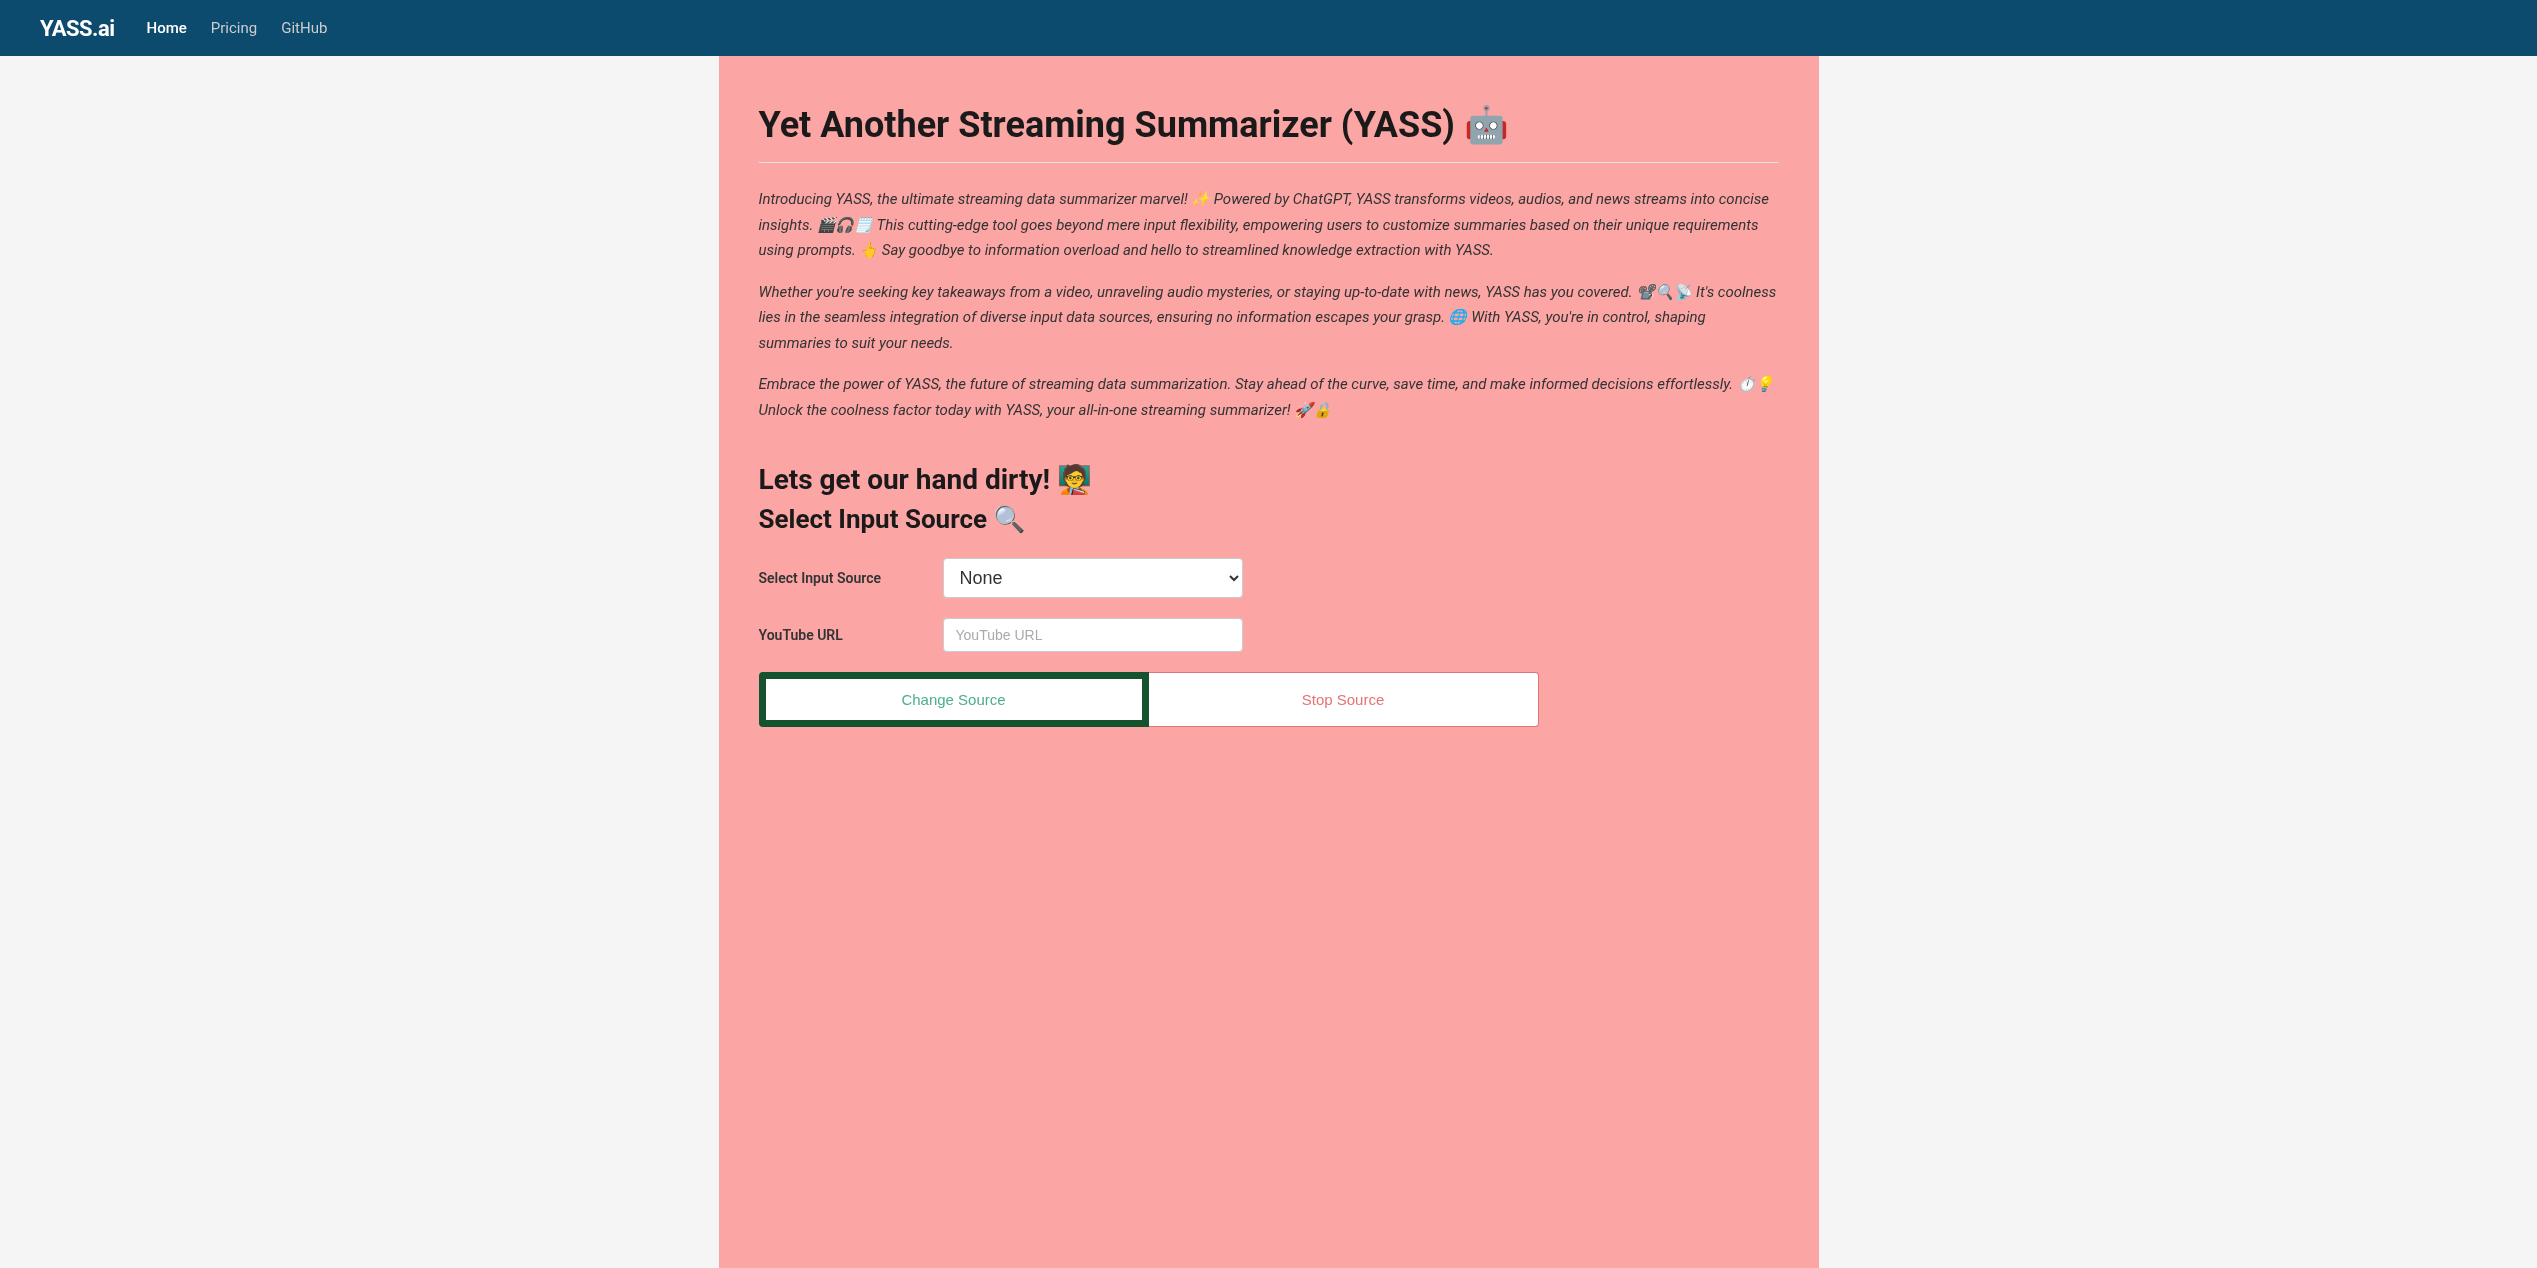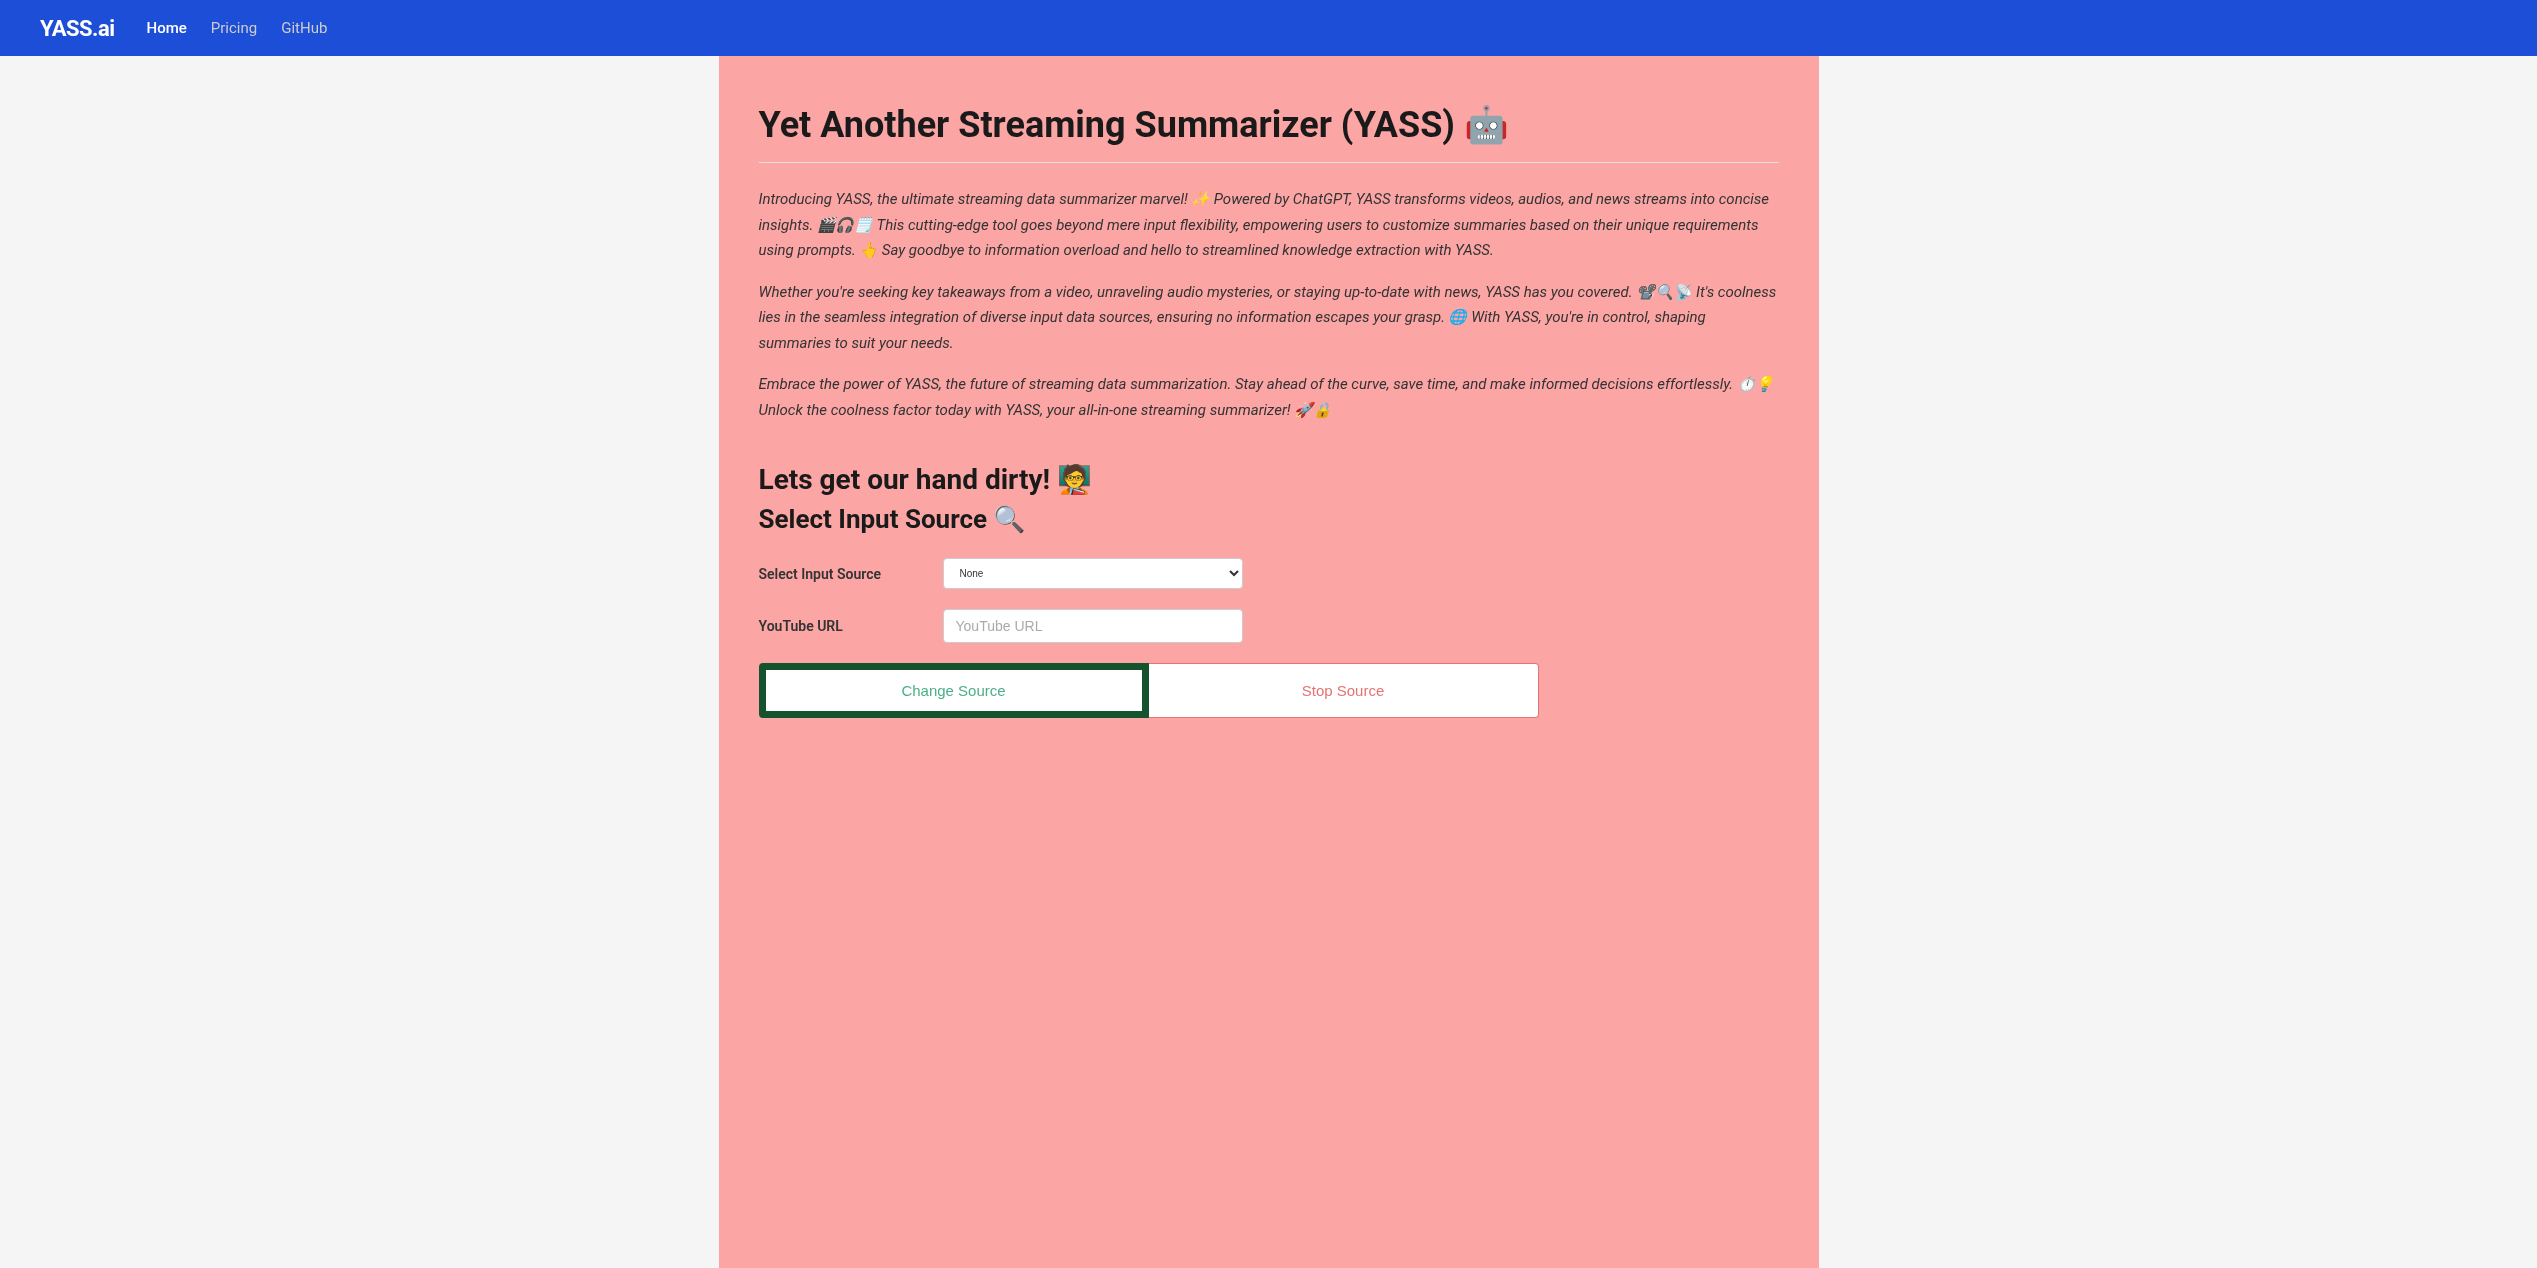--- a/index.html
+++ b/index.html
@@ -9,21 +9,21 @@
     }
 
     body {
       font-family: -apple-system, BlinkMacSystemFont, 'Segoe UI', Roboto, Oxygen, sans-serif;
       background-color: #f5f5f5;
       color: #333;
     }
 
     
     .navbar {
-      background-color: #1d4ed8;
+      background-color: #0c4a6e;
       padding: 0 40px;
       height: 56px;
       display: flex;
       align-items: center;
       gap: 32px;
     }
 
     .navbar-brand {
       color: #ffffff;
       font-size: 22px;
@@ -113,21 +113,21 @@
       font-weight: 600;
       color: #333;
       min-width: 160px;
     }
 
     .form-select {
       width: 300px;
       padding: 8px 12px;
       border: 1px solid #cccccc;
       border-radius: 4px;
-      font-size: 10px;
+      font-size: 18px;
       color: #333;
       background-color: #fff;
       cursor: pointer;
       appearance: auto;
     }
 
     .form-input {
       width: 300px;
       padding: 8px 12px;
       border: 1px solid #cccccc;

